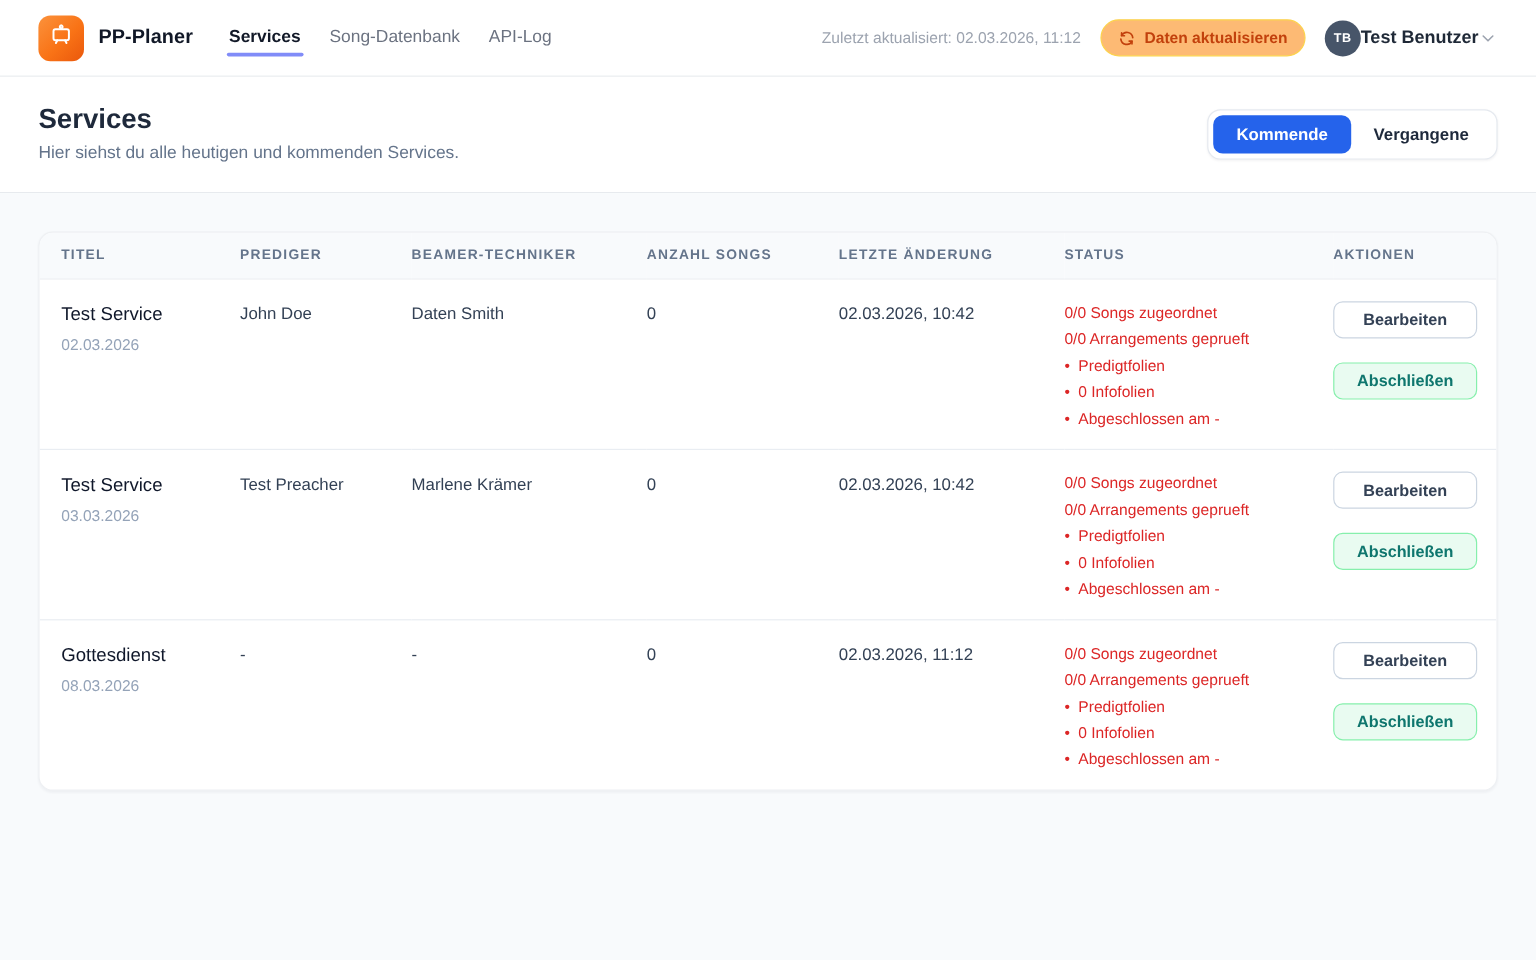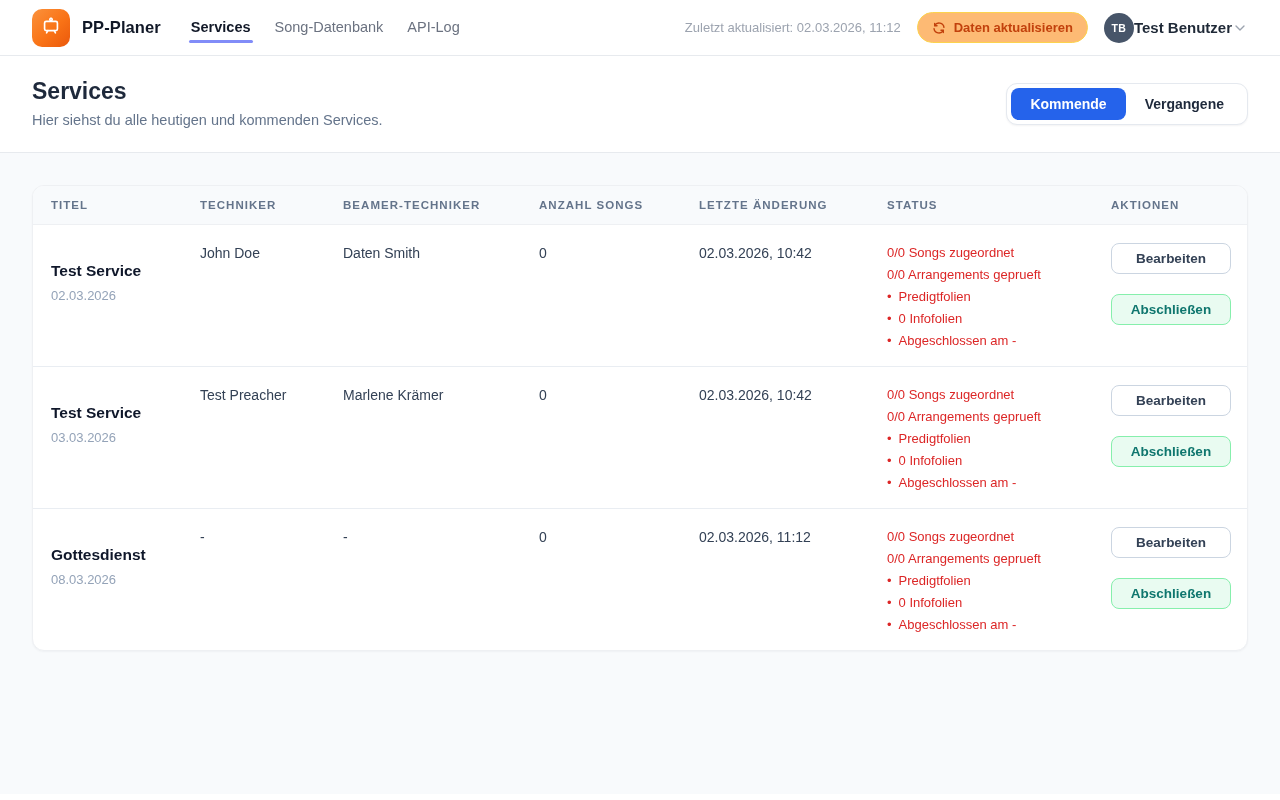--- a/index.html
+++ b/index.html
@@ -5,21 +5,21 @@
   * { margin:0; padding:0; box-sizing:border-box; }
   html,body { width:1280px; height:800px; overflow:hidden; }
   body {
     font-family:"Liberation Sans", sans-serif;
     background:#ffffff;
     color:#1f2937;
   }
 
   
   .topbar {
-    height:56px;
+    height:64px;
     background:#ffffff;
     border-bottom:1px solid #e7eaee;
     display:flex;
     align-items:center;
     justify-content:space-between;
     padding:0 32px;
   }
   .topbar-left { display:flex; align-items:center; }
   .logo {
     width:38px; height:38px;
@@ -146,21 +146,21 @@
   }
   th:first-child { padding-left:18px; }
   tbody tr + tr td { border-top:1px solid #e9edf2; }
   td {
     vertical-align:top;
     padding:20px 8px 16px 0;
     font-size:14px;
     color:#334155;
   }
   td:first-child { padding-left:18px; }
-  .svc-title { font-size:15.5px; font-weight:700; color:#0f172a; line-height:20px;margin-top:16px; }
+  .svc-title { font-size:15.5px; font-weight:400; color:#0f172a; line-height:20px; }
   .svc-date { font-size:13px; color:#94a3b8; margin-top:7px; }
   .c-status { padding-top:17px !important; padding-bottom:14px !important; }
   .st { color:#dc2626; font-size:13px; line-height:22px; white-space:nowrap; }
   .st-bullet { display:flex; gap:7px; }
   .st-bullet .dot { font-size:13px; }
   .c-actions { padding-right:16px !important; padding-top:18px !important; }
   .actions-stack { display:flex; flex-direction:column; gap:20px; }
   .btn {
     font-family:inherit;
     font-size:13.5px;
@@ -239,21 +239,21 @@
           <col class="c2">
           <col class="c3">
           <col class="c4">
           <col class="c5">
           <col class="c6">
           <col class="c7">
       </colgroup>
       <thead>
         <tr>
           <th>TITEL</th>
-          <th>TECHNIKER</th>
+          <th>PREDIGER</th>
           <th>BEAMER-TECHNIKER</th>
           <th>ANZAHL SONGS</th>
           <th>LETZTE ÄNDERUNG</th>
           <th>STATUS</th>
           <th>AKTIONEN</th>
         </tr>
       </thead>
       <tbody>
 
         <tr>

